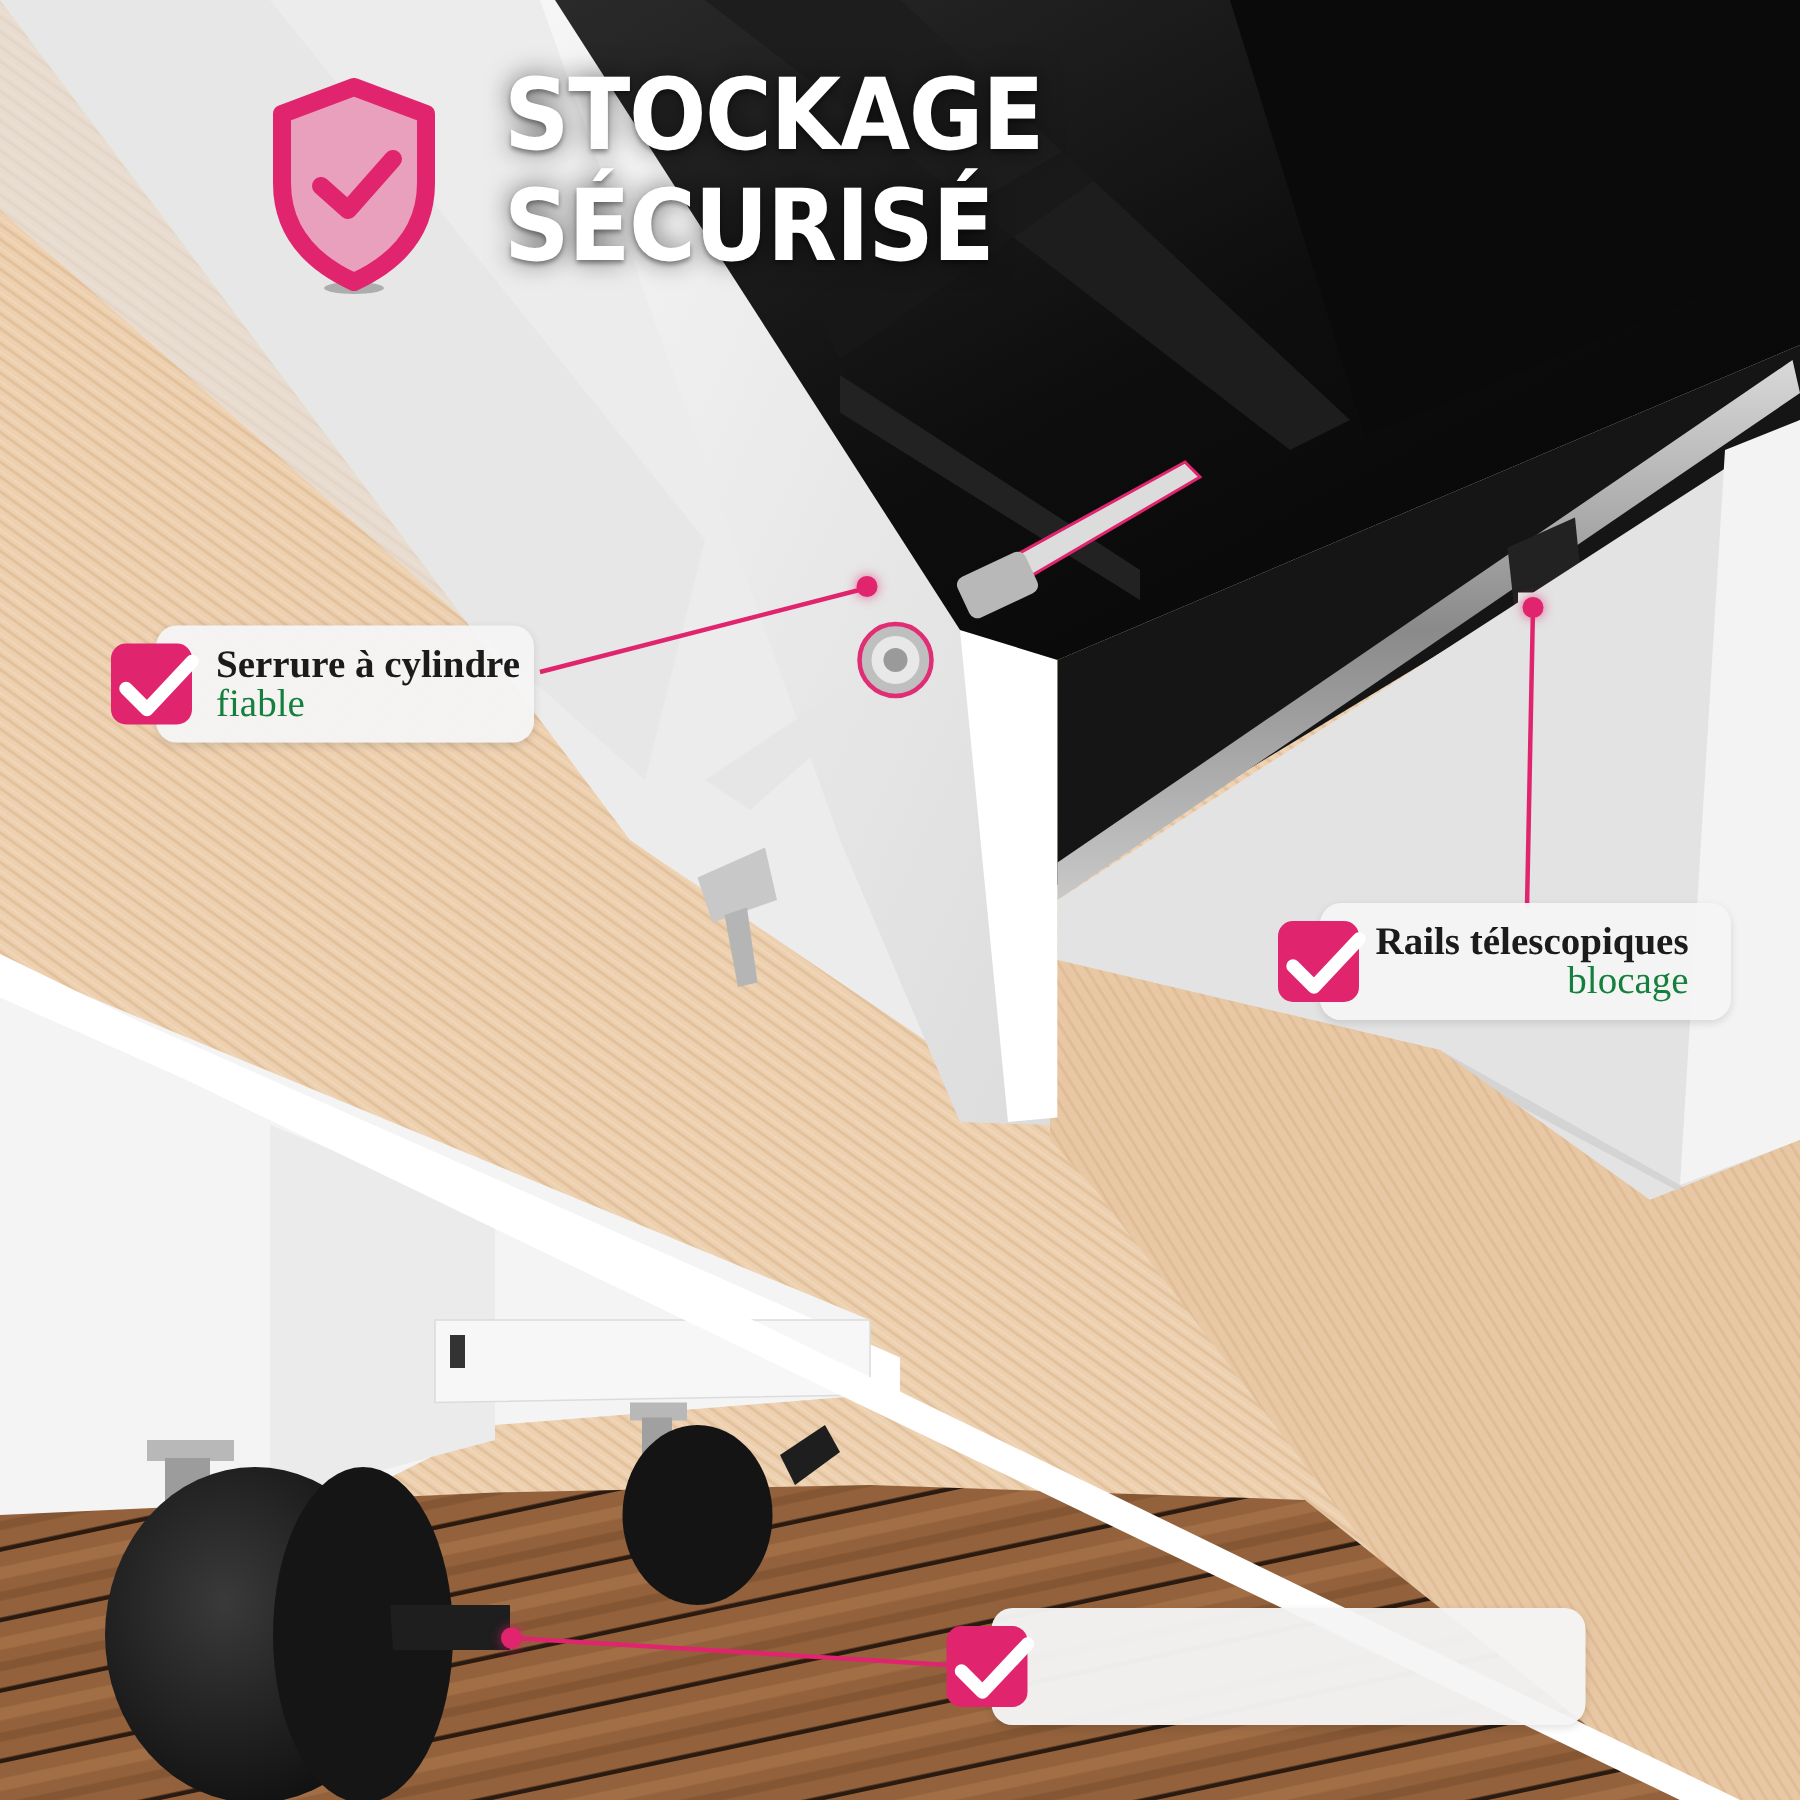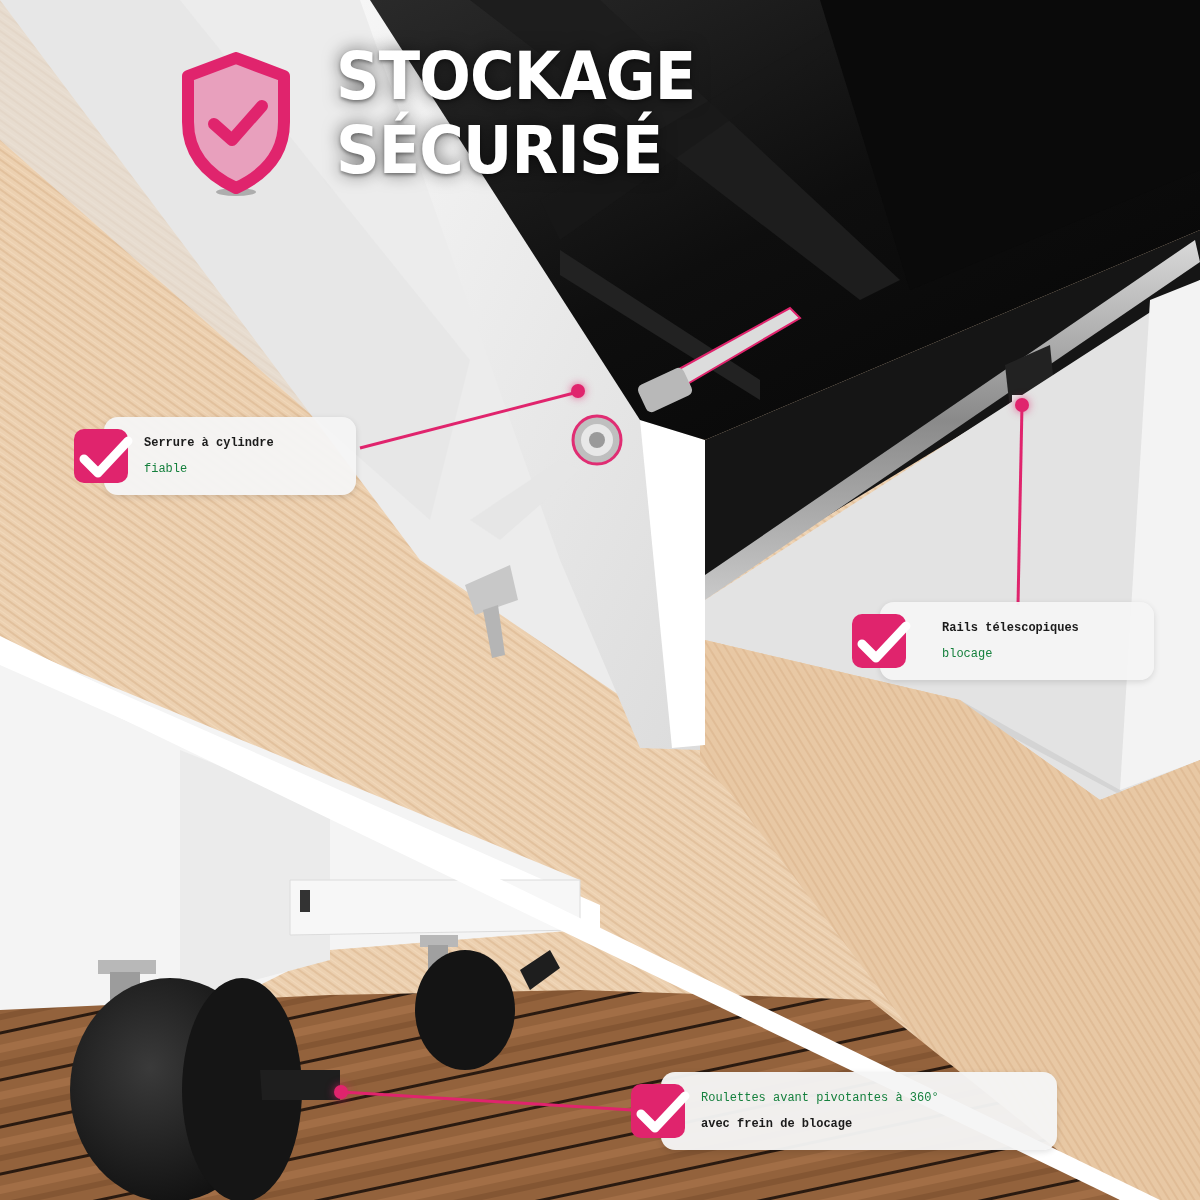--- a/index.html
+++ b/index.html
@@ -4,21 +4,21 @@
 <style>
   html, body { margin: 0; padding: 0; }
   body { width: 1200px; height: 1200px; overflow: hidden; position: relative; background: #e9e6e2; font-family: "DejaVu Sans", sans-serif; }
   .scene { position: absolute; inset: 0; width: 1200px; height: 1200px; }
   .headline { position: absolute; left: 336px; top: 40px; color: #ffffff; font-family: "DejaVu Sans", sans-serif; font-weight: 900; font-size: 66px; line-height: 74px; letter-spacing: -1px; text-shadow: 0 0 18px rgba(0,0,0,0.55), 0 2px 4px rgba(0,0,0,0.4); transform: scaleX(0.92); transform-origin: left top; }
   .headline div { white-space: nowrap; }
   .shield { position: absolute; left: 176px; top: 52px; width: 120px; height: 150px; }
   .callout { position: absolute; display: flex; align-items: center; background: rgba(245,245,245,0.96); border-radius: 14px; box-shadow: 0 2px 6px rgba(0,0,0,0.12); }
   .check-box { position: absolute; width: 54px; height: 54px; border-radius: 10px; background: #e0246d; }
   .check-box svg { position: absolute; left: 4px; top: 6px; width: 56px; height: 46px; overflow: visible; }
-  .callout-text { font-family: Liberation Mono, monospace; font-size: 12px; line-height: 26px; color: #1b1b1b; }
+  .callout-text { font-family: Liberation Serif, serif; font-size: 26px; line-height: 26px; color: #1b1b1b; }
   .callout-text .bold { font-weight: 700; }
   .callout-text .light { font-weight: 300; color: #15803d; }
   .pointer-dot { position: absolute; width: 14px; height: 14px; border-radius: 50%; background: #e0246d; box-shadow: 0 0 8px rgba(224,36,109,0.7); }
 </style>
 </head>
 <body>
 
 <svg class="scene" viewBox="0 0 1200 1200" xmlns="http://www.w3.org/2000/svg">
   <defs>
     <pattern id="woodGrain" width="1200" height="8" patternUnits="userSpaceOnUse" patternTransform="rotate(36)">
@@ -148,29 +148,25 @@
     <div class="light">fiable</div>
   </div>
 </div>
 
 <div class="callout" style="left:880px; top:602px; width:274px; height:78px;">
   <div class="check-box" style="left:-28px; top:12px;">
     <svg viewBox="0 0 56 46">
         <polyline points="6,24 20,38 50,6" fill="none" stroke="#ffffff" stroke-width="9" stroke-linecap="round" stroke-linejoin="round"></polyline>
       </svg>
   </div>
-  <div class="callout-text" style="margin-left:62px;">
+  <div class="callout-text" style="margin-left:37px;text-align:right;">
     <div class="bold">Rails télescopiques</div>
     <div class="light">blocage</div>
   </div>
 </div>
 
 <div class="callout" style="left:661px; top:1072px; width:396px; height:78px;">
   <div class="check-box" style="left:-30px; top:12px;">
     <svg viewBox="0 0 56 46">
         <polyline points="6,24 20,38 50,6" fill="none" stroke="#ffffff" stroke-width="9" stroke-linecap="round" stroke-linejoin="round"></polyline>
       </svg>
   </div>
-  <div class="callout-text" style="margin-left:40px;">
-    <div class="light">Roulettes avant pivotantes à 360°</div>
-    <div class="bold">avec frein de blocage</div>
-  </div>
 </div>
 
 </body></html>

